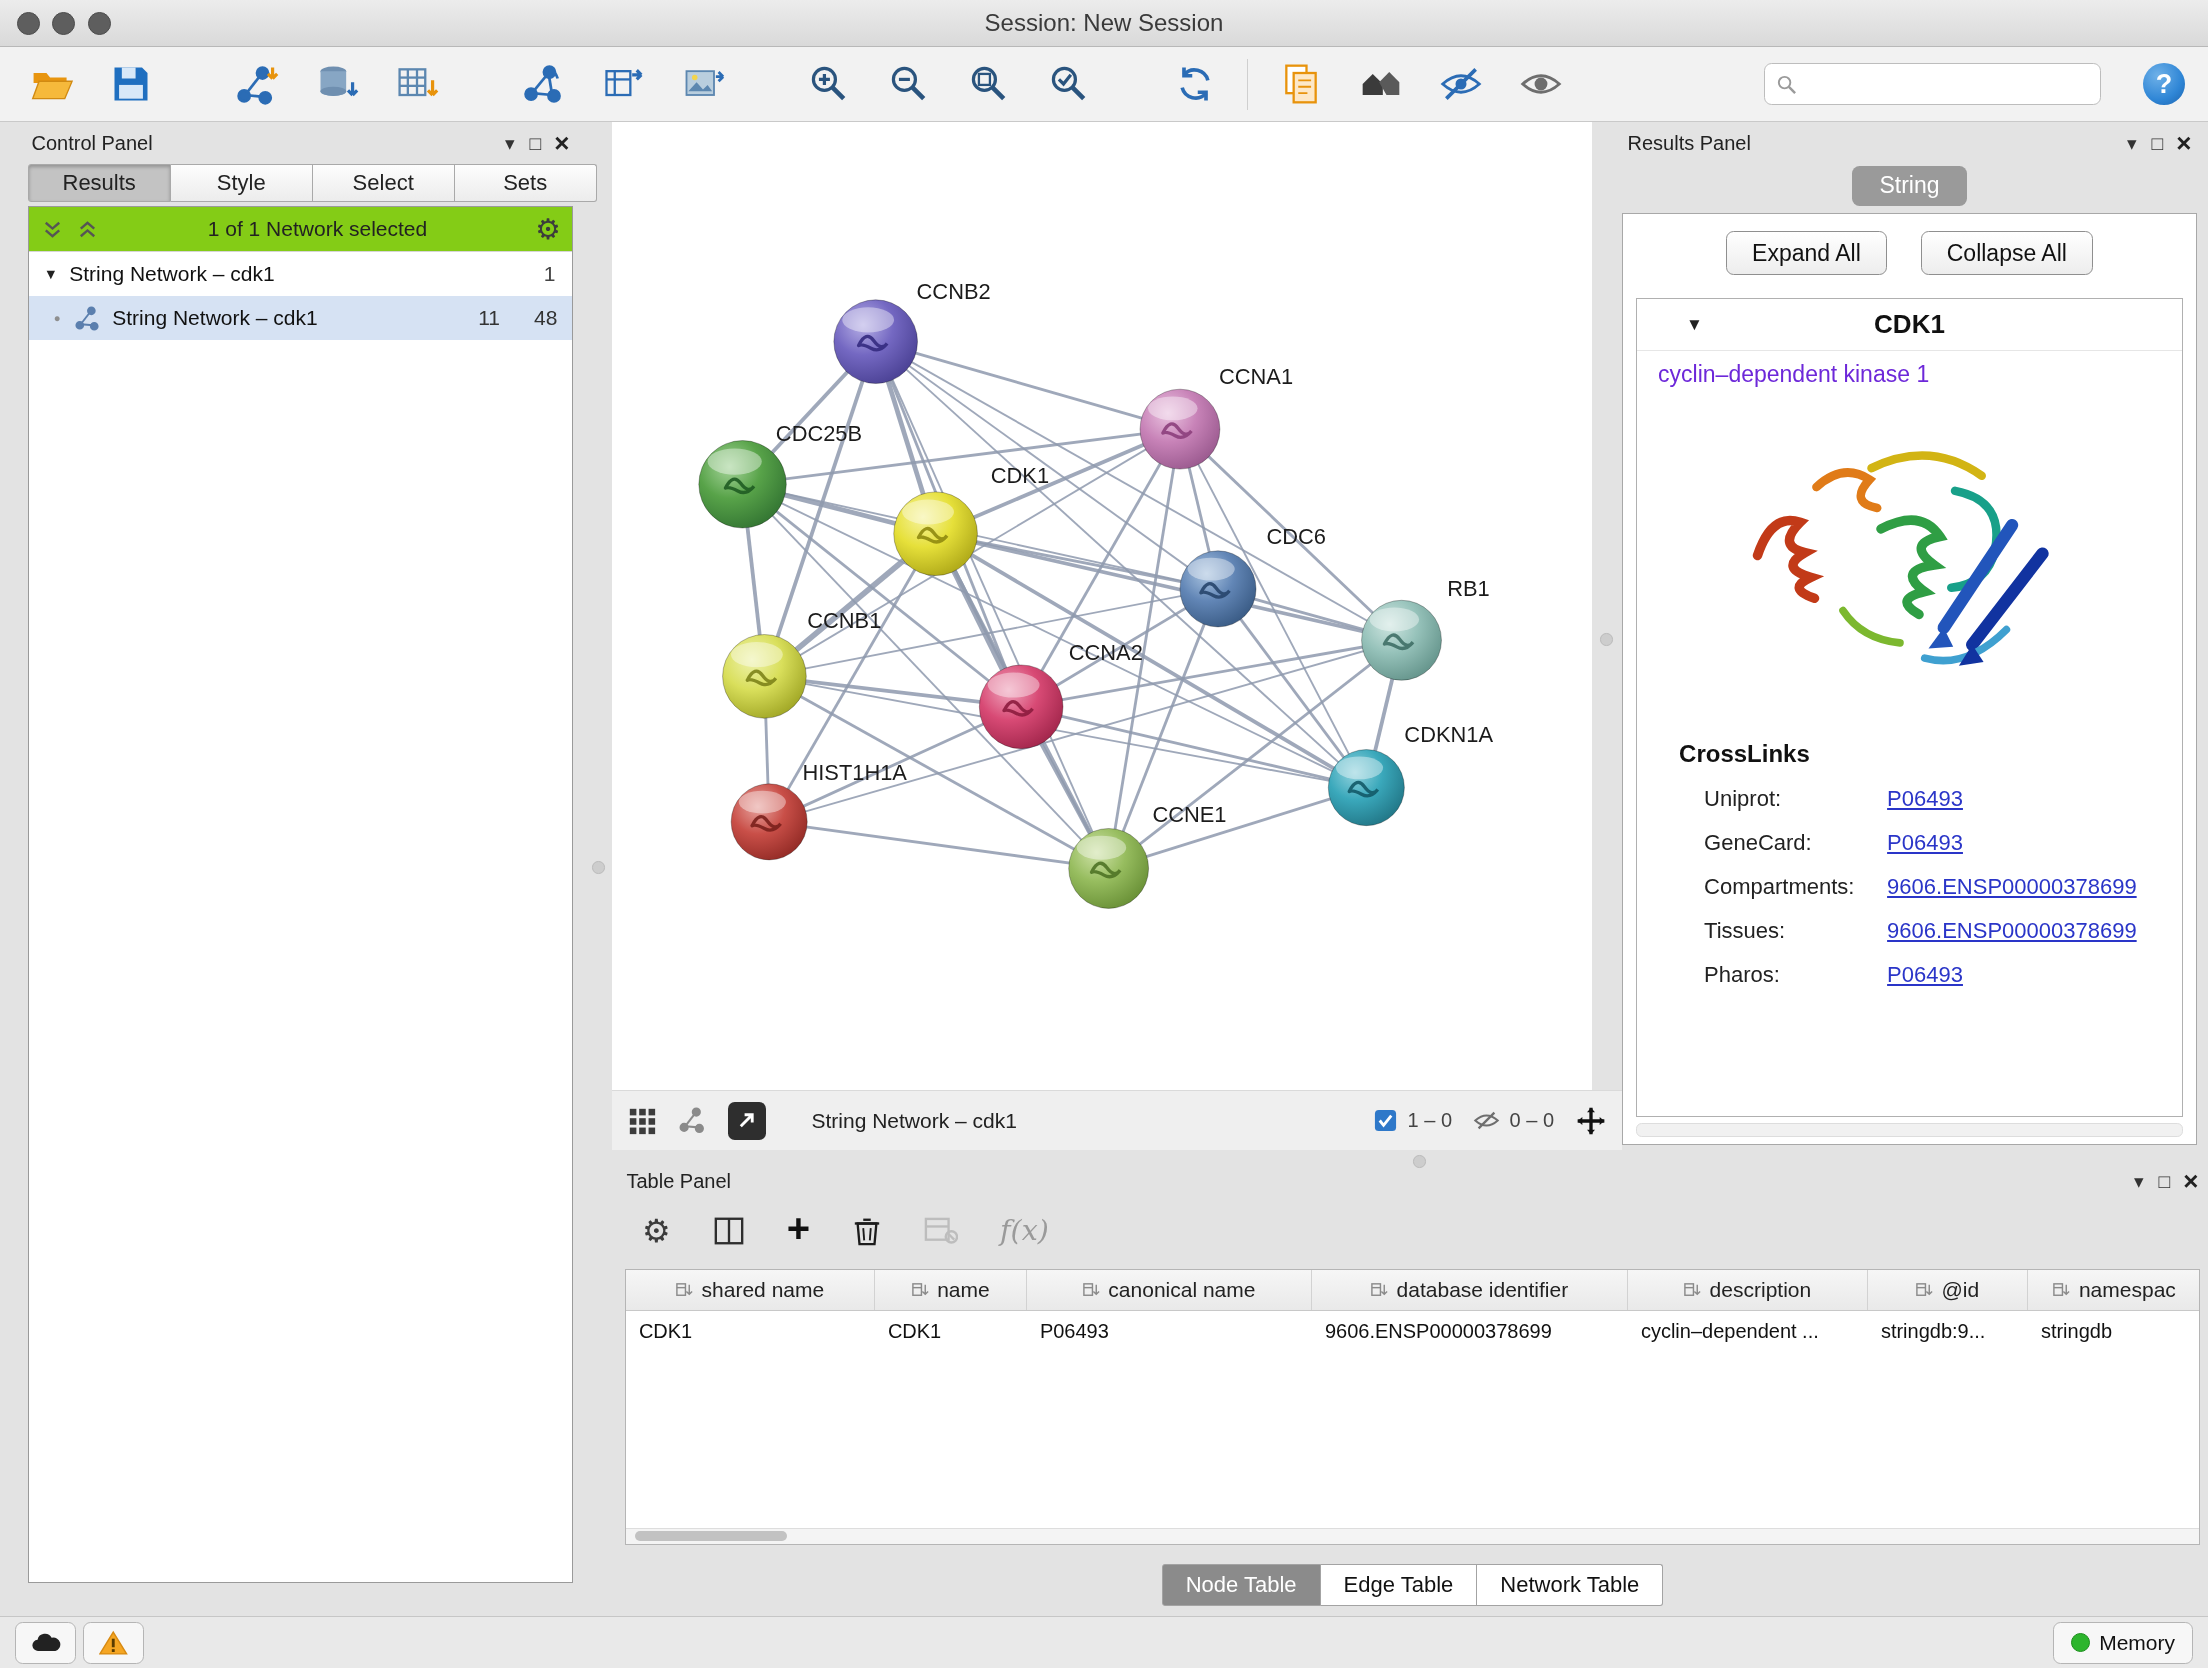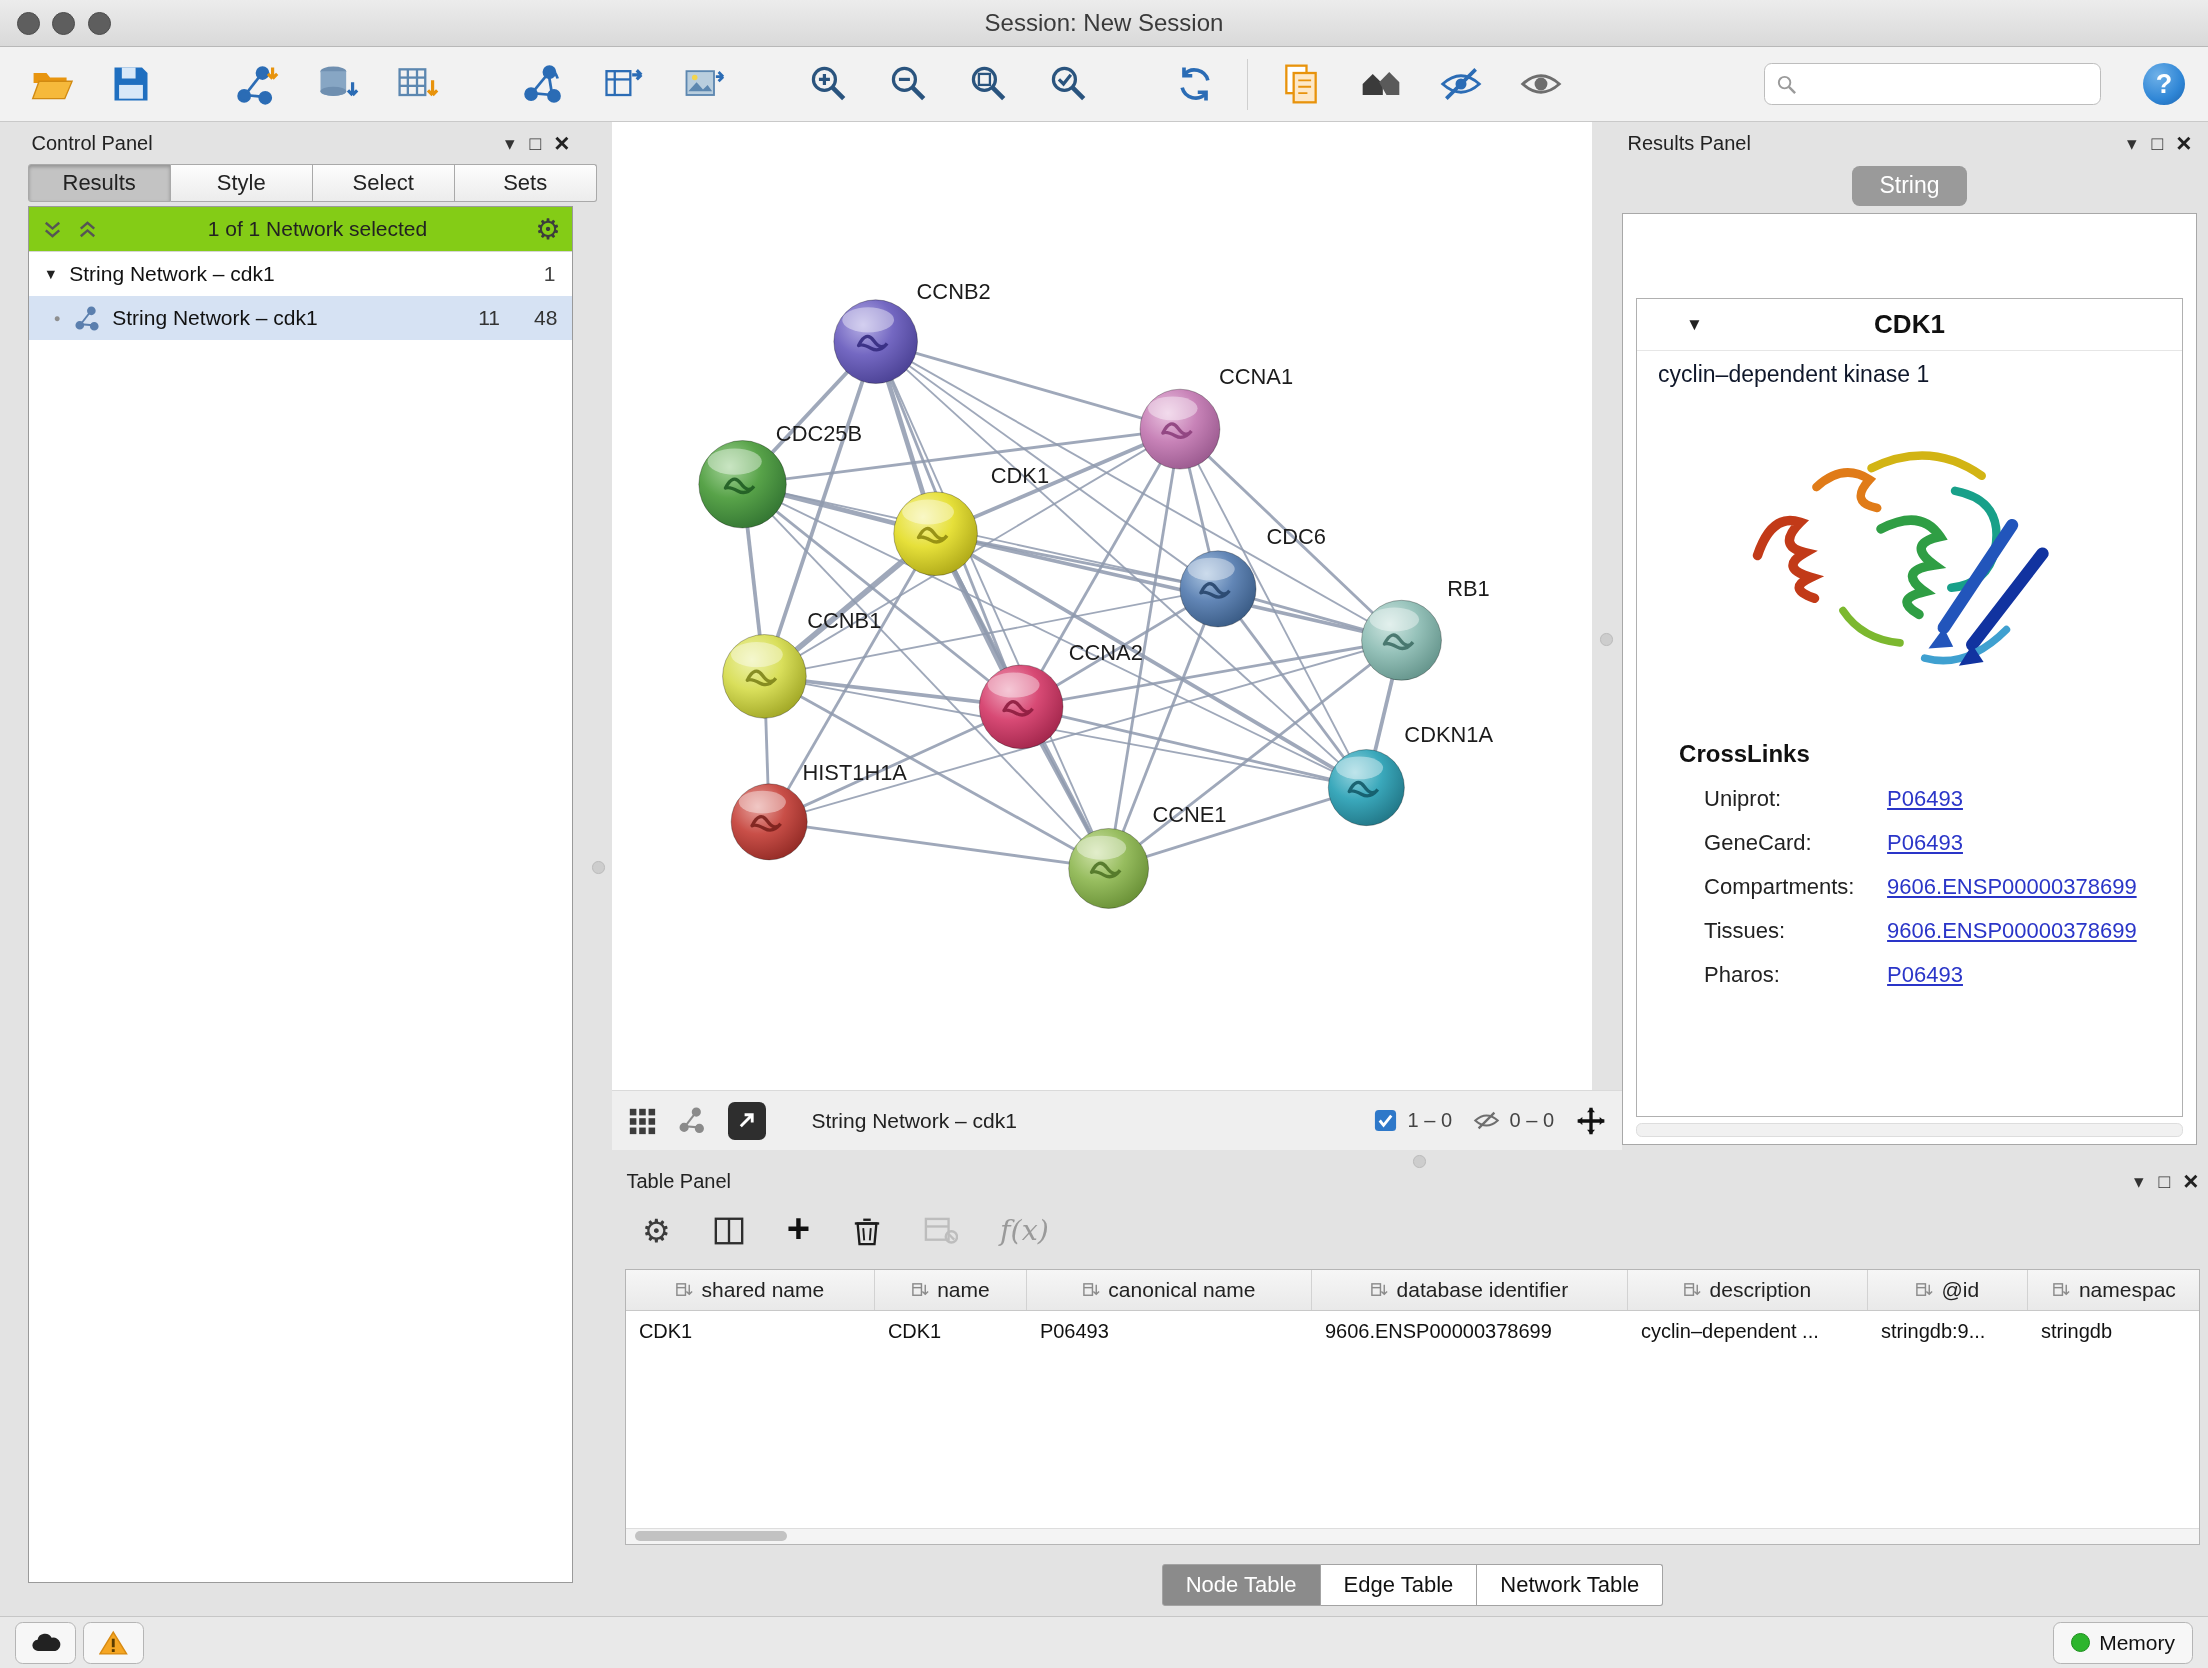--- a/index.html
+++ b/index.html
@@ -72,21 +72,21 @@
   .rp-pill{margin:3.8px auto 0 auto;width:max-content;padding:6.7px 27px;background:#9a9a9a;border-radius:7.6px;
     color:#fff;font-size:23px;}
   .rp-box{position:absolute;left:3.8px;right:3.8px;top:89px;bottom:3.8px;background:#fff;border:1px solid #a8a8a8;}
   .rp-buttons{display:flex;justify-content:center;gap:34px;padding:17px 0;}
   .rp-btn{border:1px solid #8f8f8f;border-radius:7.6px;background:linear-gradient(#ffffff,#ededed);
     font-size:23px;color:#111;padding:7.6px 25px;}
   .rp-inner{position:absolute;left:13.3px;right:13.3px;top:84px;bottom:27px;border:1px solid #b0b0b0;background:#fff;overflow:hidden;}
   .rp-sec-head{position:relative;height:51px;display:flex;align-items:center;justify-content:center;border-bottom:1px solid #e6e6e6;}
   .rp-sec-head .tri{position:absolute;left:49px;font-size:17px;color:#222;}
   .rp-gene{font-size:26px;font-weight:bold;color:#111;}
-  .rp-desc{font-size:23px;color:#0f172a;padding:9.5px 0 0 21px;}
+  .rp-desc{font-size:23px;color:#6d28d9;padding:9.5px 0 0 21px;}
   .protein{display:block;margin:25px auto 9.5px auto;}
   .xl-title{font-size:24px;font-weight:bold;color:#111;margin:42px 0 9.5px 42px;}
   .xl-row{display:flex;align-items:center;height:44px;}
   .xl-label{font-size:22px;color:#222;margin-left:67px;width:183px;}
   .xl-value{font-size:22px;color:#2a35c8;text-decoration:underline;}
   .rp-scroll{position:absolute;left:13.3px;right:13.3px;bottom:7.6px;height:11.4px;background:#f1f1f1;border:1px solid #ddd;border-radius:5.7px;}
 
   
   .table-panel{position:absolute;left:617px;top:1162px;right:0;height:455px;}
   .tp-toolbar{height:61px;display:flex;align-items:center;gap:42px;padding-left:25px;}
@@ -546,20 +546,24 @@
   <div class="results-panel">
     <div class="panel-head">
       <span class="panel-title">Results Panel</span>
       <span class="sp"></span>
       <span class="ph-ico">▾</span>
       <span class="ph-ico">□</span>
       <span class="ph-x">×</span>
     </div>
     <div class="rp-pill">String</div>
     <div class="rp-box">
+      <div class="rp-buttons">
+        <button class="rp-btn">Expand All</button>
+        <button class="rp-btn">Collapse All</button>
+      </div>
       <div class="rp-inner">
         <div class="rp-sec-head">
           <span class="tri">▼</span>
           <span class="rp-gene">CDK1</span>
         </div>
         <div class="rp-desc">cyclin–dependent kinase 1</div>
 
         <svg class="protein" width="361" height="285" viewBox="0 0 380 300">
           <g fill="none" stroke-linecap="round">
             <path d="M30 150 q15 -45 45 -35 q-25 25 5 32 q-28 16 6 26 q-26 12 4 22" stroke="#c23a18" stroke-width="10"></path>

